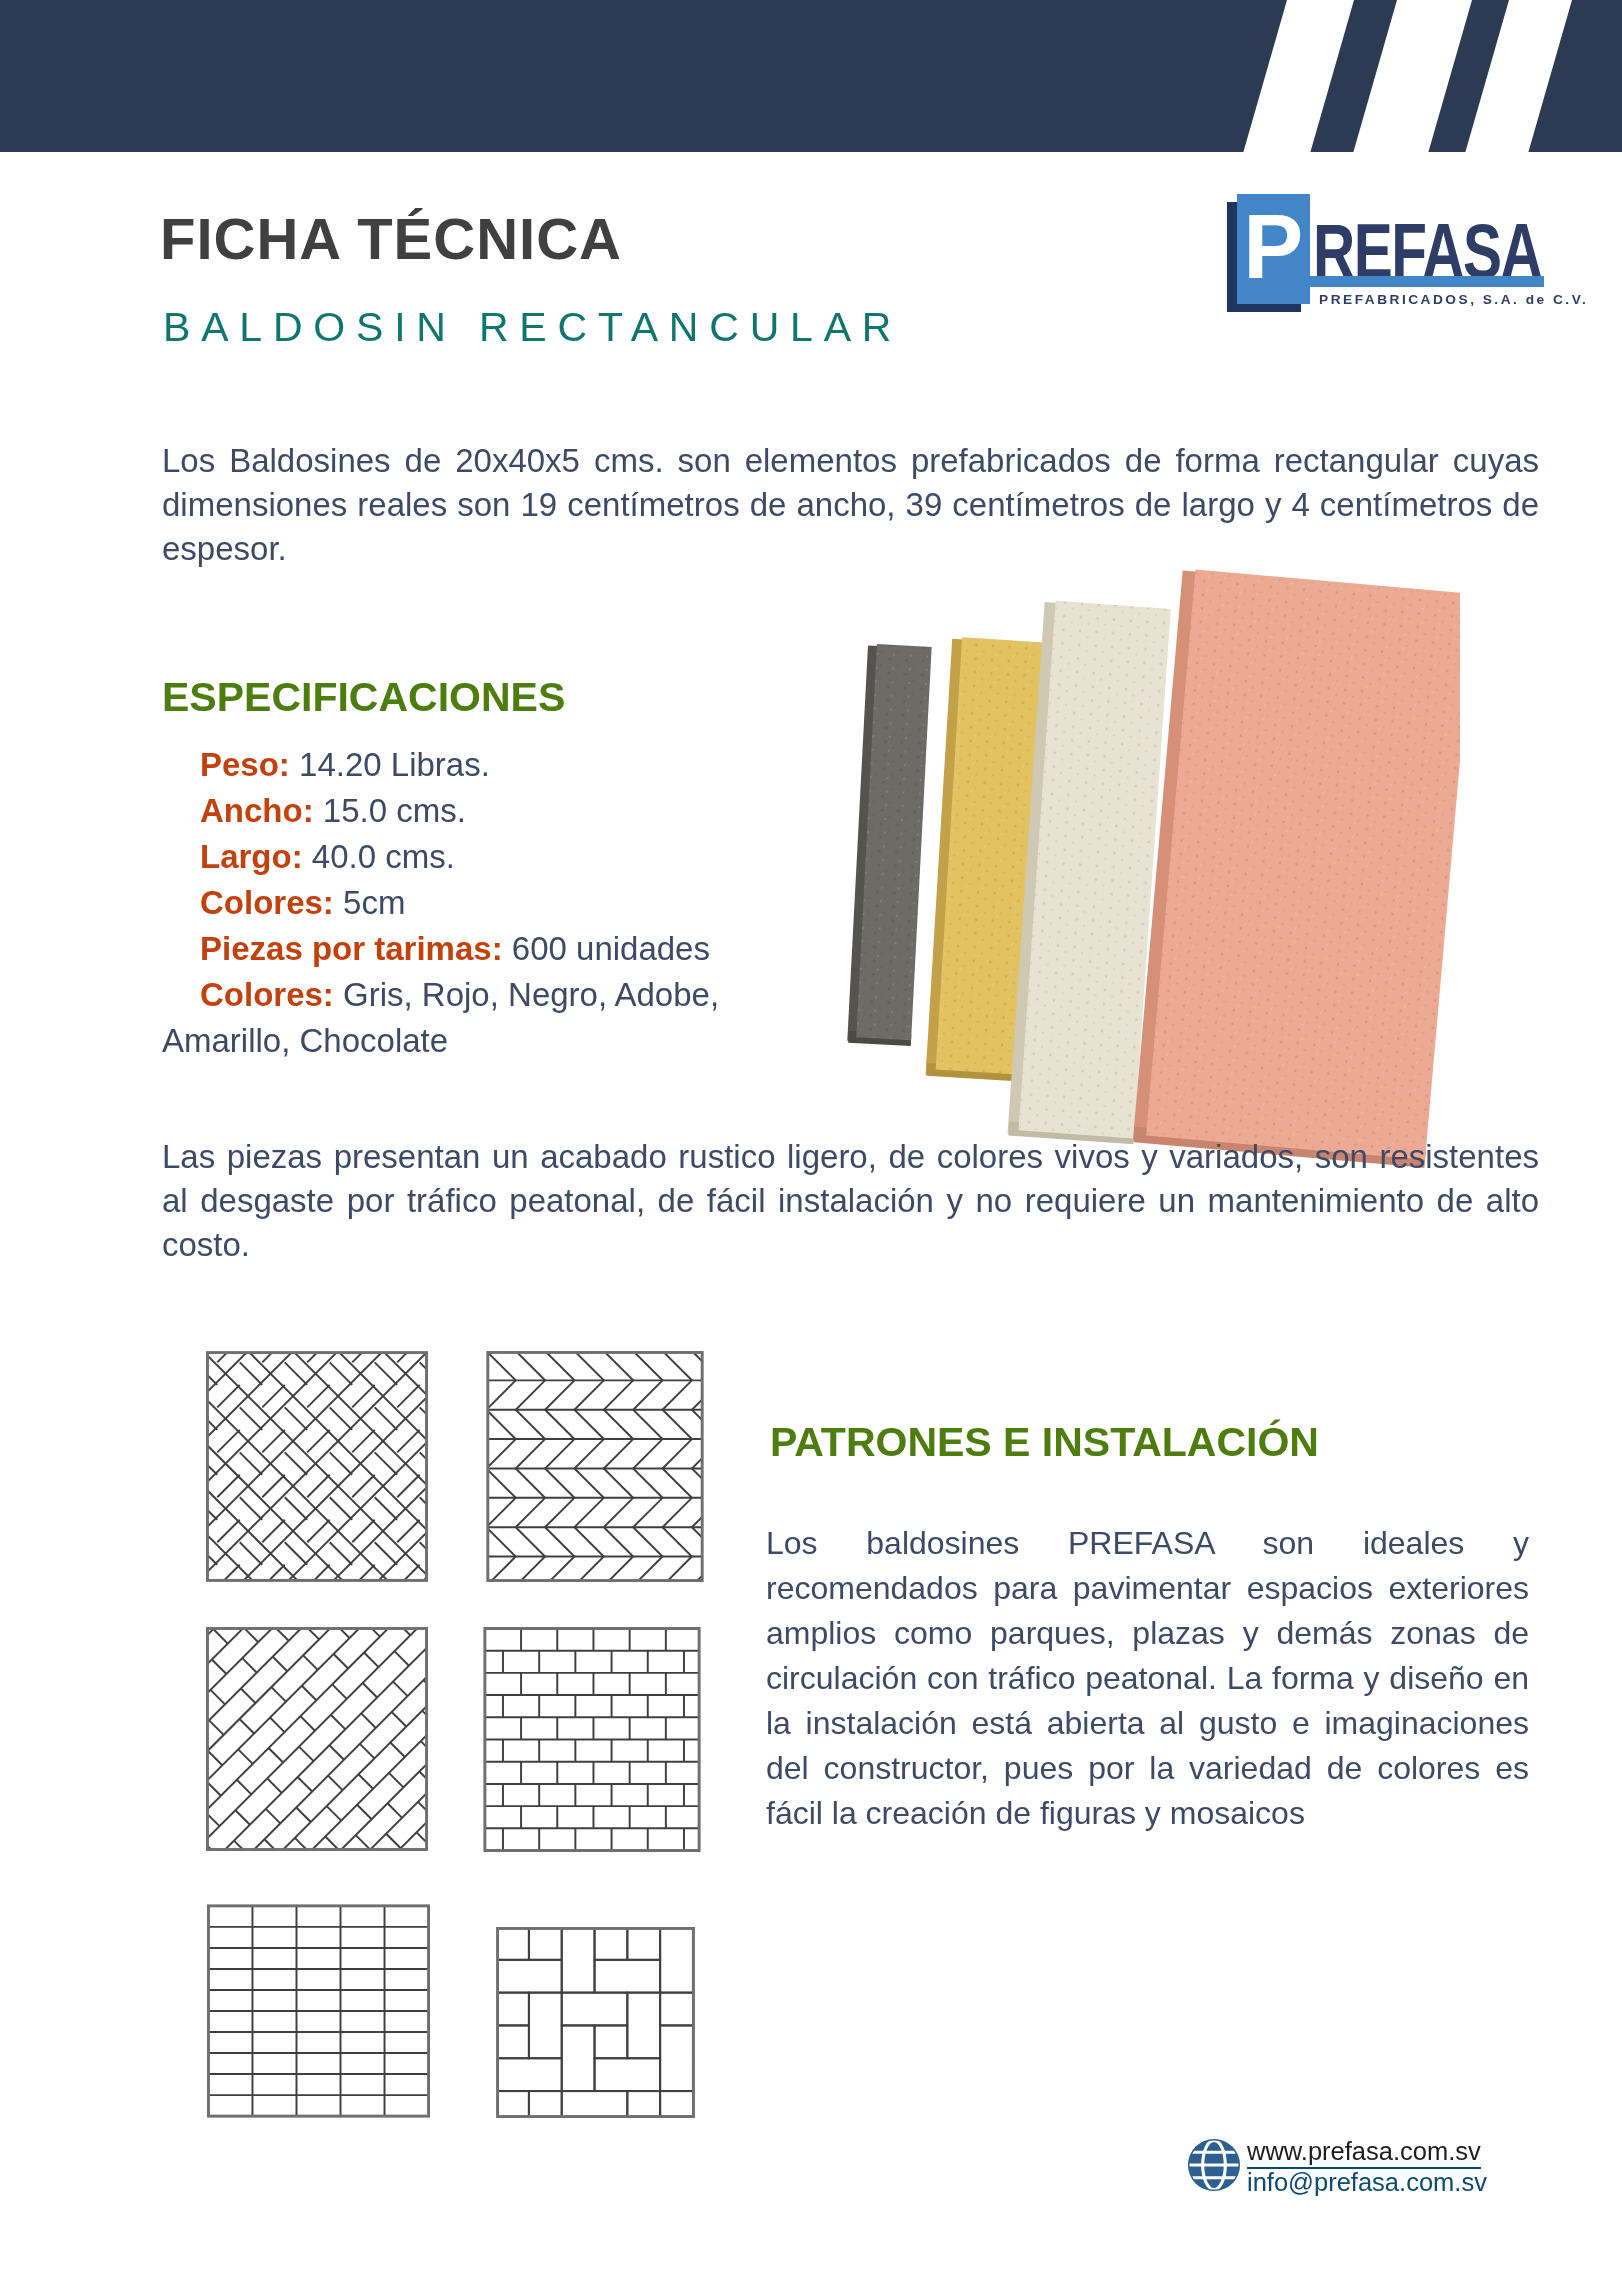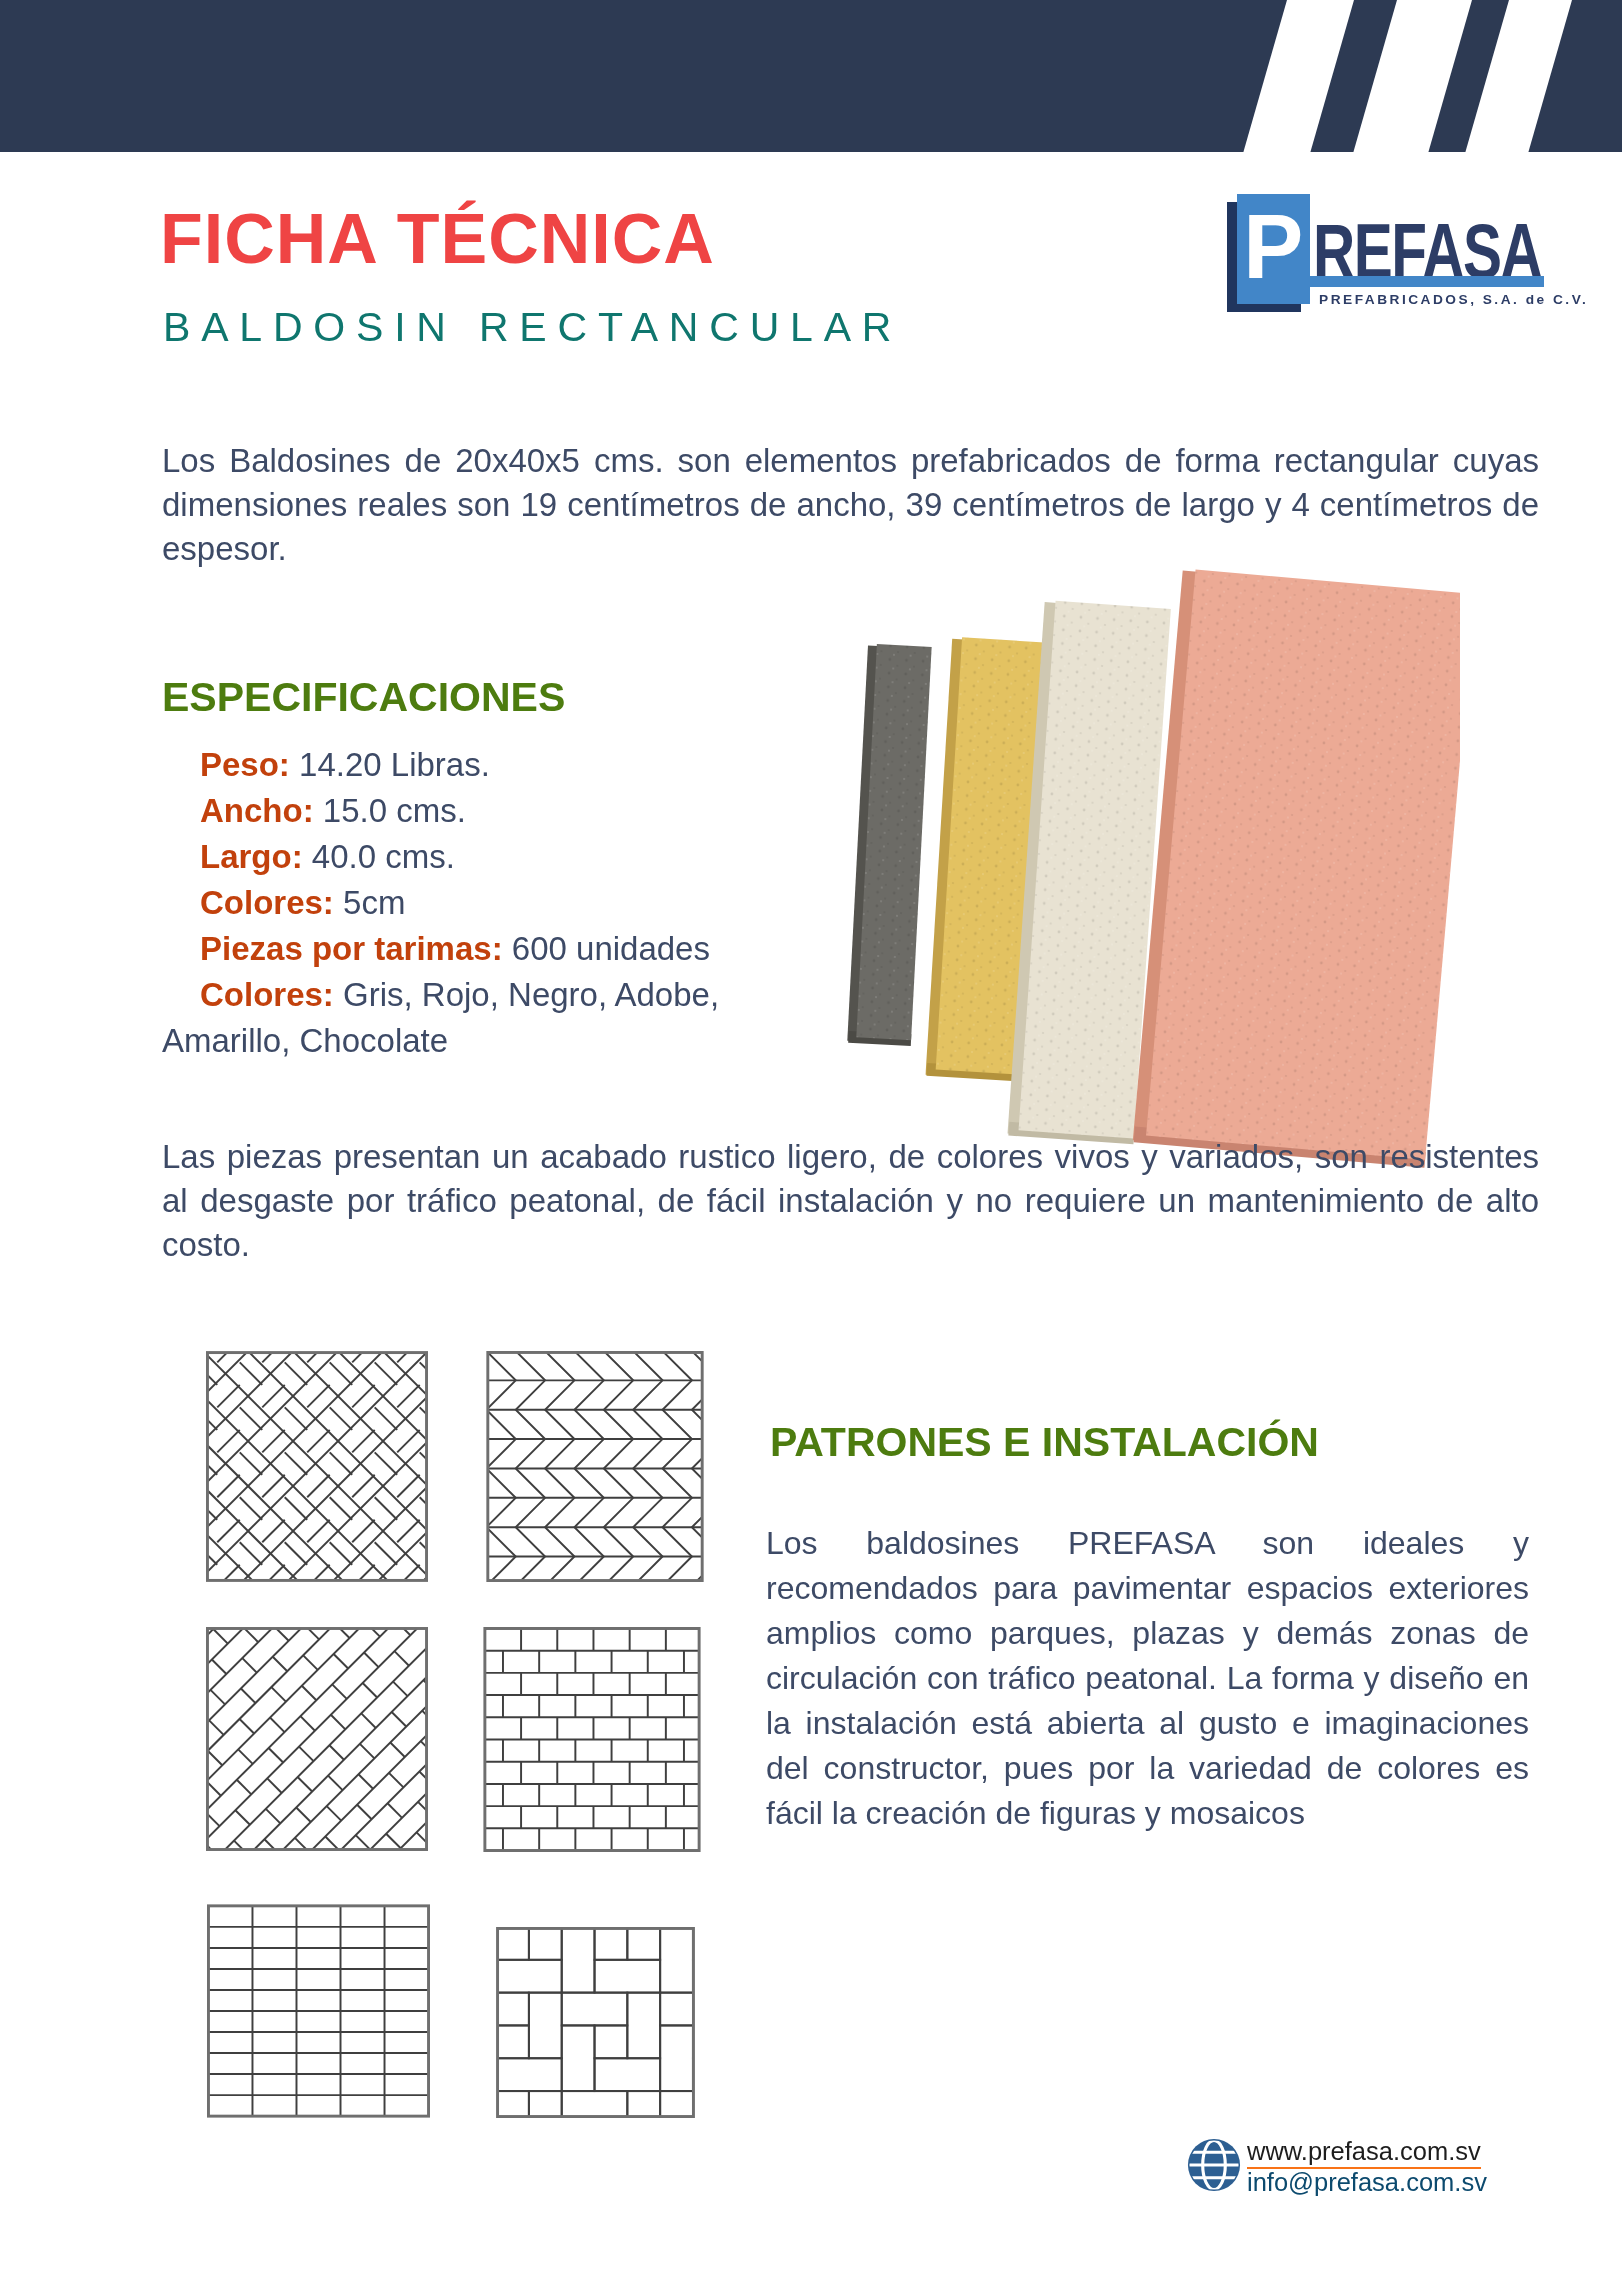--- a/index.html
+++ b/index.html
@@ -2,21 +2,21 @@
 <html><head>
 <meta charset="utf-8">
 <style>
   html,body{margin:0;padding:0;background:#888;}
   #page{position:relative;width:1622px;height:2294px;background:#ffffff;overflow:hidden;
         font-family:"Liberation Sans", sans-serif;}
   
   .topbar{position:absolute;left:0;top:0;width:1622px;height:152px;background:#2d3a53;overflow:hidden;}
   .stripe{position:absolute;top:0;height:152px;background:#ffffff;transform:skewX(-16deg);transform-origin:0 0;}
   
-  .doc-title{position:absolute;left:160px;top:192px;font-size:70px;font-weight:800;color:#ef4444;letter-spacing:1px;line-height:94px;white-space:nowrap;}
+  .doc-title{position:absolute;left:160px;top:192px;font-size:58px;font-weight:800;color:#404040;letter-spacing:1px;line-height:94px;white-space:nowrap;}
   .doc-subtitle{position:absolute;left:163px;top:304px;font-size:41px;font-weight:400;color:#0f766e;letter-spacing:10.8px;white-space:nowrap;}
   
   .logo{position:absolute;left:1227px;top:190px;width:353px;height:137px;}
   .logo-pback{position:absolute;left:0;top:11.8px;width:74px;height:110px;background:#20355e;}
   .logo-pfront{position:absolute;left:9.8px;top:3.9px;width:73px;height:110px;background:#4286c8;display:flex;align-items:center;justify-content:center;}
   .logo-p{color:#ffffff;font-size:90px;font-weight:800;line-height:90px;margin-top:-3.9px;}
   .logo-rest{position:absolute;left:86px;top:15.7px;font-size:78px;font-weight:800;color:#2d3d66;transform:scaleX(.75);transform-origin:0 0;letter-spacing:-2px;white-space:nowrap;}
   .logo-bar{position:absolute;left:80px;top:86px;width:237px;height:10.8px;background:#4286c8;}
   .logo-tag{position:absolute;left:92px;top:102px;font-size:13.7px;font-weight:700;color:#2d3d66;letter-spacing:2.5px;white-space:nowrap;}
   
@@ -26,21 +26,21 @@
   .section-h{position:absolute;font-size:41px;font-weight:700;color:#4d7c0f;white-space:nowrap;}
   #spec-h{left:162px;top:674px;}
   #pat-h{left:770px;top:1419px;}
   .specs{position:absolute;left:162px;top:742px;width:588px;font-size:33px;line-height:46px;color:#3d4a66;}
   .specs b{color:#c2410c;margin-left:38px;}
   #pat-body{left:766px;top:1521px;width:763px;font-size:32px;line-height:45px;}
   
   .pattern{position:absolute;}
   
   .footer-globe{position:absolute;left:1186px;top:2137px;width:56px;height:56px;}
-  .site{position:absolute;left:1247px;top:2137px;font-size:25.5px;color:#1d1d1d;border-bottom:2px solid #f97316;padding-bottom:1px;white-space:nowrap;}
+  .site{position:absolute;left:1247px;top:2137px;font-size:25.5px;color:#1d1d1d;border-bottom:2px solid #0c4a6e;padding-bottom:1px;white-space:nowrap;}
   .mail{position:absolute;left:1247px;top:2168px;font-size:25.5px;color:#0c4a6e;white-space:nowrap;}
   svg{display:block;}
 </style>
 </head>
 <body>
 
 <div id="page">
 
   <div class="topbar">
     <div class="stripe" style="left:1287px;width:67px;"></div>

